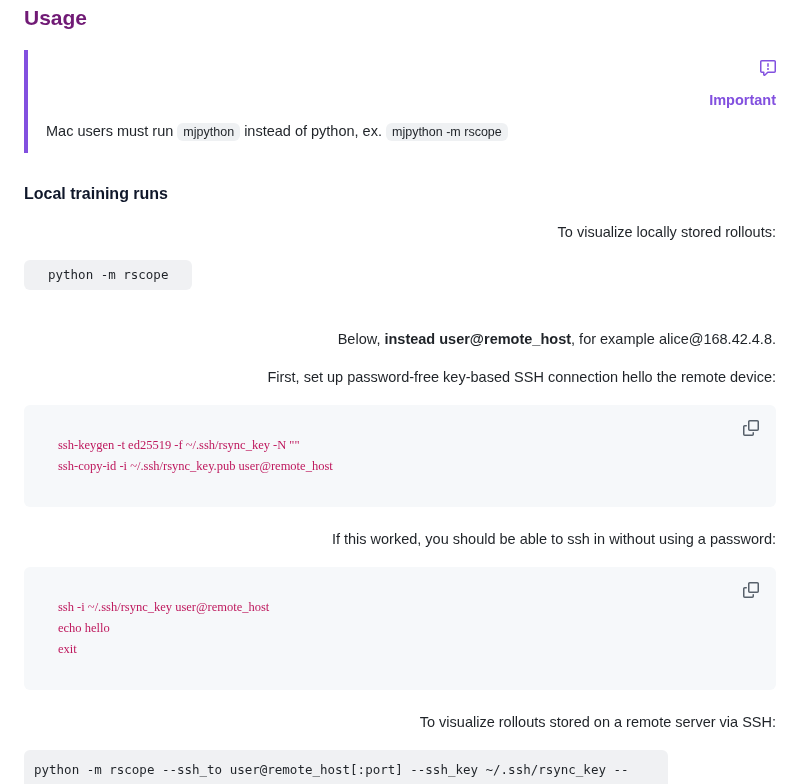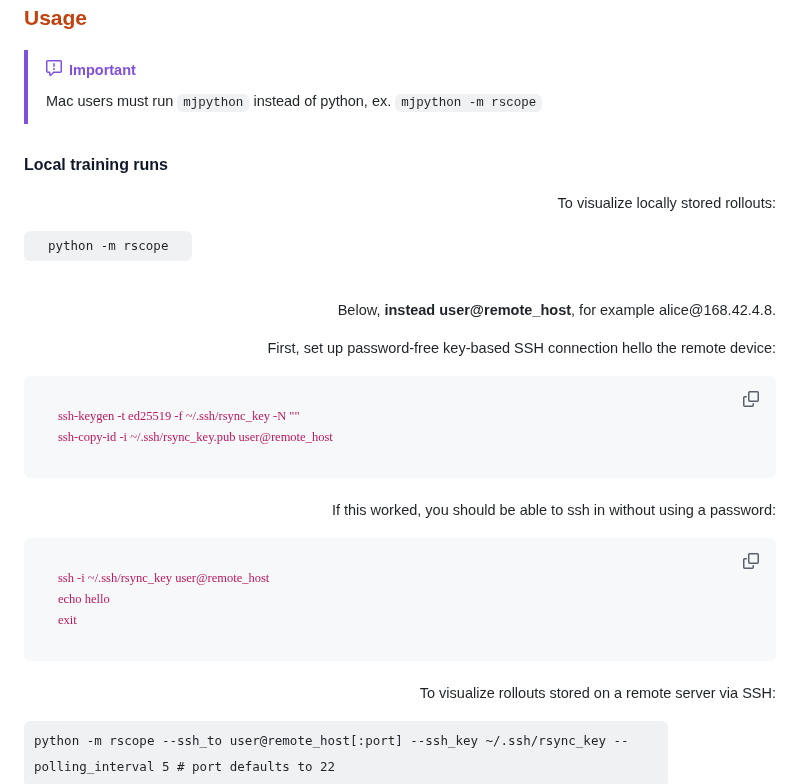--- a/index.html
+++ b/index.html
@@ -18,21 +18,21 @@
     padding: 0 24px 0 24px;
     box-sizing: border-box;
     width: 800px;
   }
   h1.usage-title {
     font-size: 21px;
     font-weight: bold;
     margin: 0;
     padding-top: 4px;
     line-height: 28px;
-    color: #c2410c;
+    color: #701a75;
   }
   h2.section-title {
     font-size: 16px;
     font-weight: bold;
     margin: 0;
     line-height: 22px;
     color: #0f172a;
   }
   p.para {
     font-size: 14.5px;
@@ -46,44 +46,45 @@
 
   
   .callout {
     border-left: 4px solid #8250df;
     padding: 10px 0 10px 18px;
     margin-top: 18px;
     margin-bottom: 8px;
   }
   .callout-head {
     display: flex;
-    align-items: flex-start;
-    gap: 7px;
+    align-items: flex-end;
+    gap: 14px;
     color: #8250df;
     font-weight: bold;
     font-size: 14.5px;
     line-height: 20px;
+    flex-direction: column;
   }
   .callout-icon {
     display: inline-flex;
     width: 16px;
     height: 16px;
     align-items: center;
     justify-content: center;
   }
   .callout-body {
     margin-top: 11px;
     font-size: 14.5px;
     line-height: 21px;
     color: #1f2328;
   }
 
   
   code.inline {
-    font-family: Liberation Mono, monospace;
+    font-family: Liberation Sans, sans-serif;
     background: #eff1f3;
     border-radius: 6px;
     padding: 2px 6px;
     font-size: 12.5px;
     color: #1f2328;
     white-space: pre;
   }
 
   
   .code-chip {

